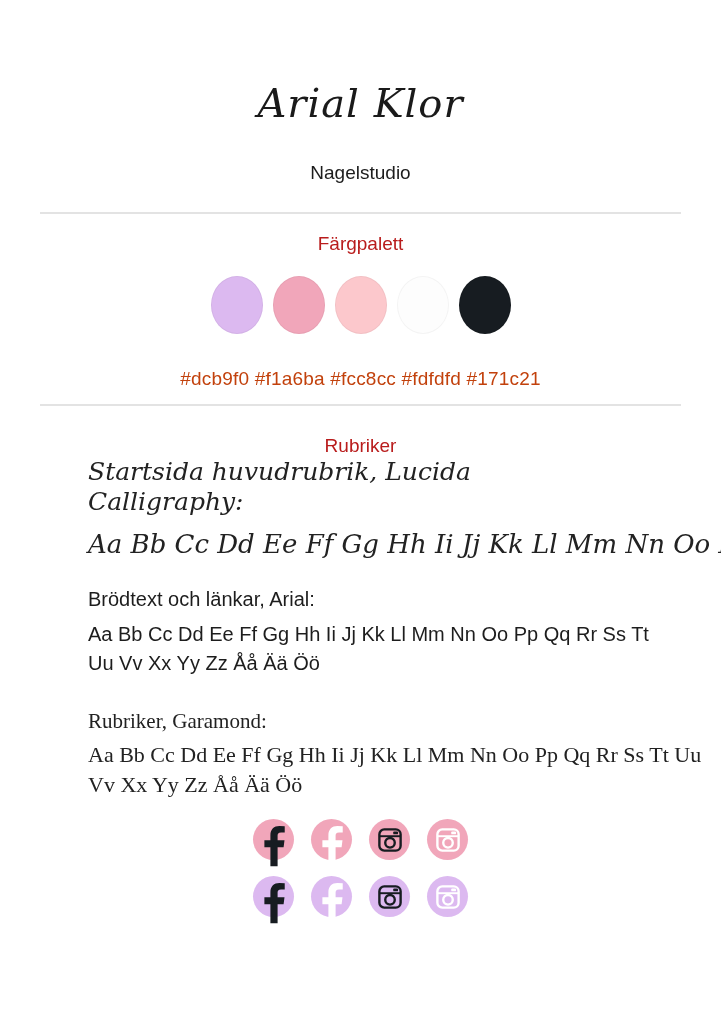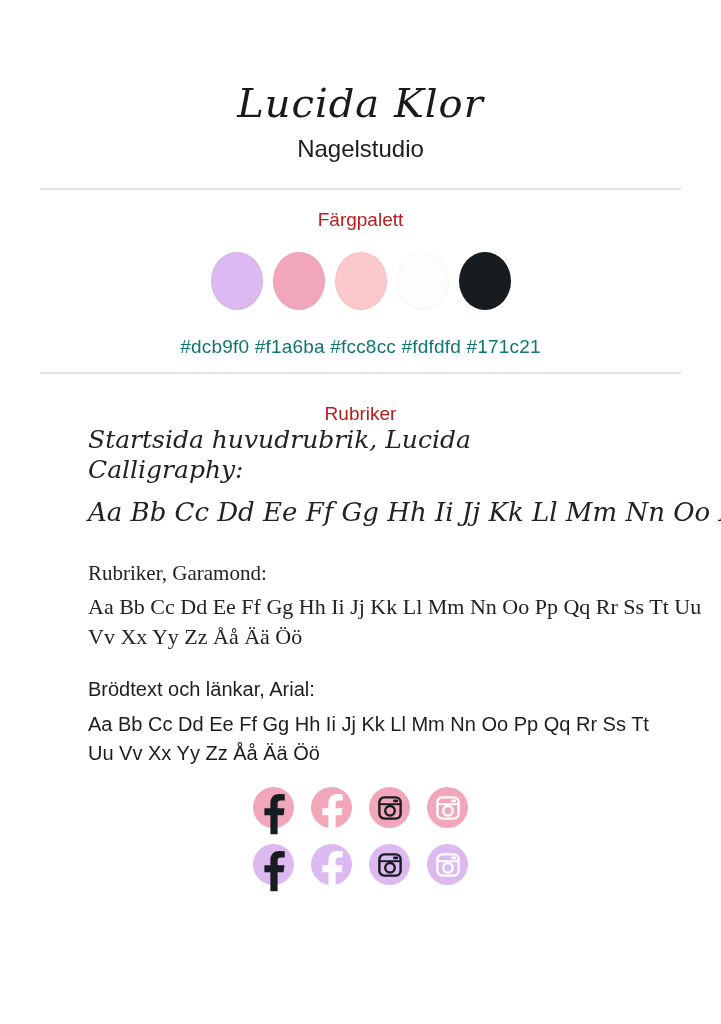--- a/index.html
+++ b/index.html
@@ -21,23 +21,23 @@
     text-align: center;
     font-family: "DejaVu Serif", serif;
     font-style: italic;
     font-weight: 500;
     font-size: 40px;
     line-height: 46px;
     letter-spacing: 1px;
     color: #1a1a1a;
   }
   .subtitle {
-    margin-top: 12px;
-    text-align: center;
-    font-size: 24px;
+    margin-top: 36px;
+    text-align: center;
+    font-size: 19px;
     line-height: 22px;
     color: #1d1d1d;
   }
 
   .divider {
     border: none;
     height: 2px;
     background: #e3e3e3;
     margin: 0 40px;
   }
@@ -60,26 +60,26 @@
     justify-content: center;
     gap: 10px;
   }
   .swatch {
     width: 52px;
     height: 58px;
     border-radius: 50%;
     box-shadow: inset 0 0 0 1px rgba(0,0,0,0.04);
   }
   .hex-line {
-    margin-top: 26px;
+    margin-top: 34px;
     text-align: center;
     font-size: 19px;
     line-height: 22px;
     letter-spacing: 0.2px;
-    color: #0f766e;
+    color: #c2410c;
   }
 
   
   .type-samples { padding: 0 88px 0 88px; }
   .sample-label-script {
     font-family: "DejaVu Serif", serif;
     font-style: italic;
     font-size: 25px;
     line-height: 30px;
     color: #222;
@@ -150,21 +150,21 @@
     top: 50%;
     left: 50%;
     transform: translate(-50%, -50%);
   }
 </style>
 </head>
 <body>
 
 <div class="page">
 
-  <h1 class="title">Lucida Klor</h1>
+  <h1 class="title">Arial Klor</h1>
   <div class="subtitle">Nagelstudio</div>
 
   <hr class="divider divider-1" style="background-color: rgb(227, 227, 227);">
 
   <div class="section-heading palette-heading">Färgpalett</div>
 
   <div class="swatches">
     <span class="swatch" style="background-color: rgb(220, 185, 240);"></span>
     <span class="swatch" style="background-color: rgb(241, 166, 186);"></span>
     <span class="swatch" style="background-color: rgb(252, 200, 204);"></span>
@@ -181,35 +181,35 @@
   <div class="type-samples">
 
     <div>
       <div class="sample-label-script">Startsida huvudrubrik, Lucida Calligraphy:</div>
       <div class="sample-alpha-script">
         <span>Aa Bb Cc Dd Ee Ff Gg Hh Ii Jj Kk Ll Mm Nn Oo Pp</span><br>
       </div>
     </div>
 
     <div>
+      <div class="sample-label-sans">Brödtext och länkar, Arial:</div>
+      <div class="sample-alpha-sans">
+        <span>Aa Bb Cc Dd Ee Ff Gg Hh Ii Jj Kk Ll Mm Nn Oo Pp Qq Rr Ss Tt</span><br>
+        <span>Uu Vv Xx Yy Zz Åå Ää Öö</span>
+      </div>
+    </div>
+
+    <div>
       <div class="sample-label-serif">Rubriker, Garamond:</div>
       <div class="sample-alpha-serif">
         <span>Aa Bb Cc Dd Ee Ff Gg Hh Ii Jj Kk Ll Mm Nn Oo Pp Qq Rr Ss Tt Uu</span><br>
         <span>Vv Xx Yy Zz Åå Ää Öö</span>
       </div>
     </div>
 
-    <div>
-      <div class="sample-label-sans">Brödtext och länkar, Arial:</div>
-      <div class="sample-alpha-sans">
-        <span>Aa Bb Cc Dd Ee Ff Gg Hh Ii Jj Kk Ll Mm Nn Oo Pp Qq Rr Ss Tt</span><br>
-        <span>Uu Vv Xx Yy Zz Åå Ää Öö</span>
-      </div>
-    </div>
-
   </div>
 
   <div class="social">
 
     <div class="social-row">
       <span class="social-item fb" style="background-color: rgb(241, 166, 186); color: rgb(23, 28, 33);">
         <svg viewBox="0 0 24 24">
             <path fill="currentColor" d="M15.12 5.32H17V2.14A26 26 0 0 0 14.26 2c-2.72 0-4.58 1.66-4.58 4.7v2.62H6.61v3.56h3.07V22.6h3.68v-9.72h3.06l.46-3.56h-3.52V7.05c0-1.05.29-1.73 1.76-1.73Z"></path>
           </svg>
       </span>

